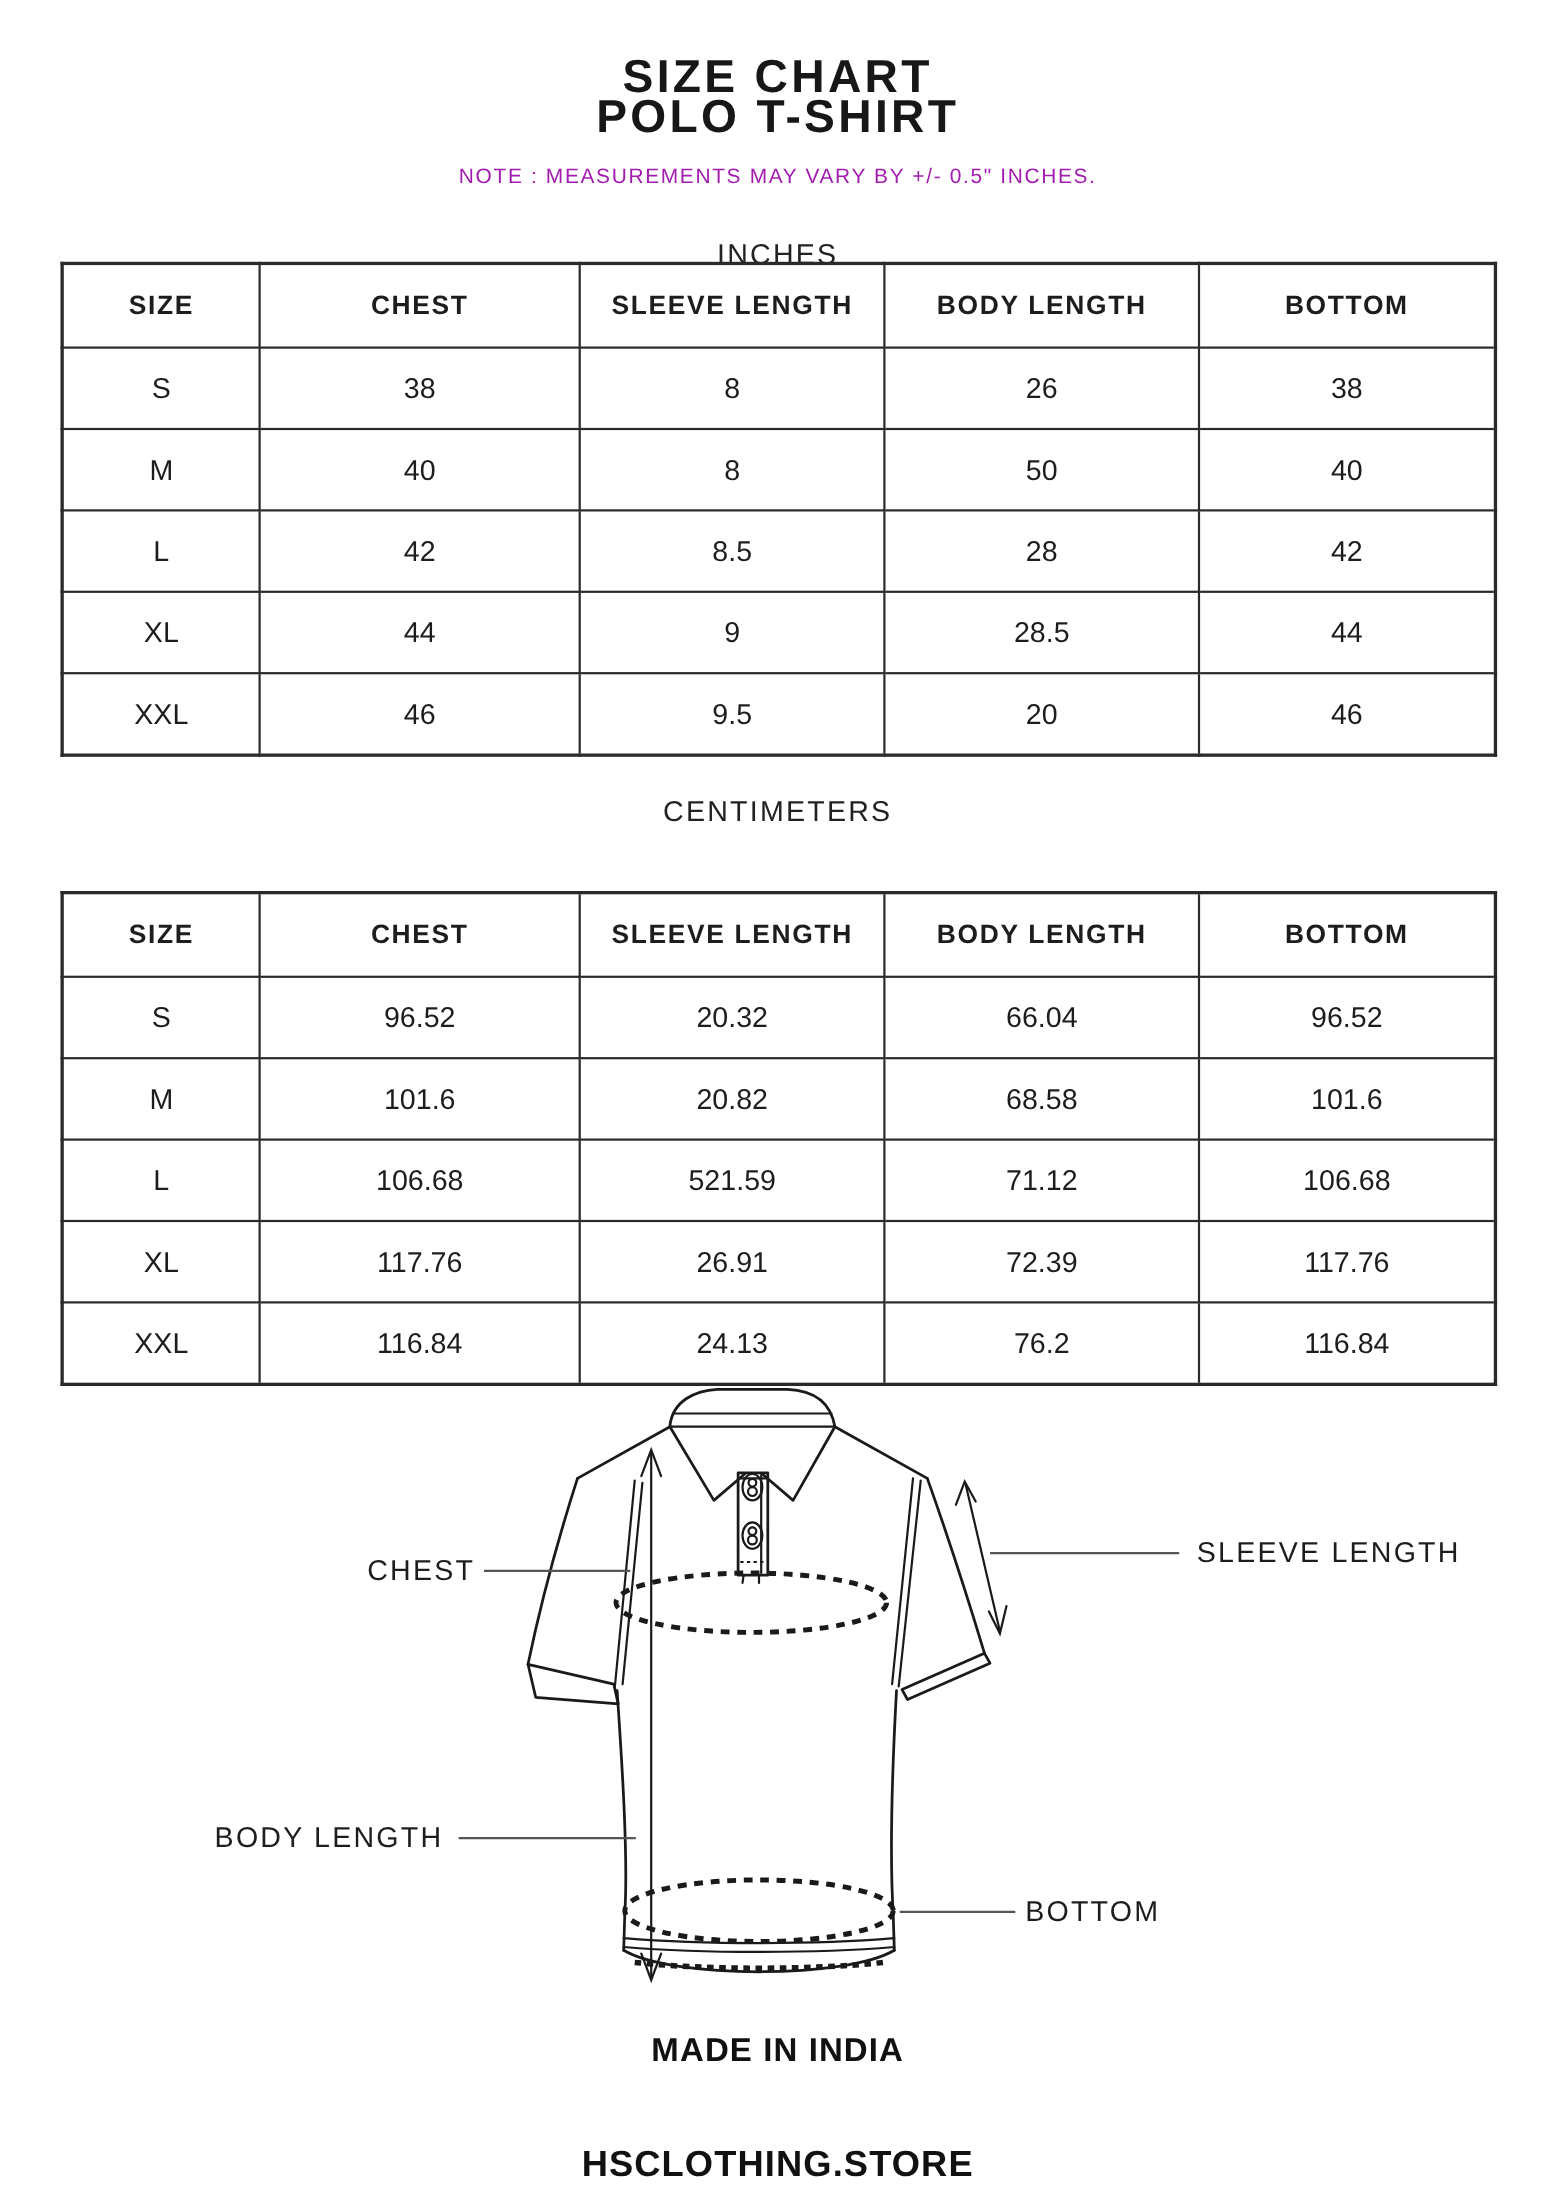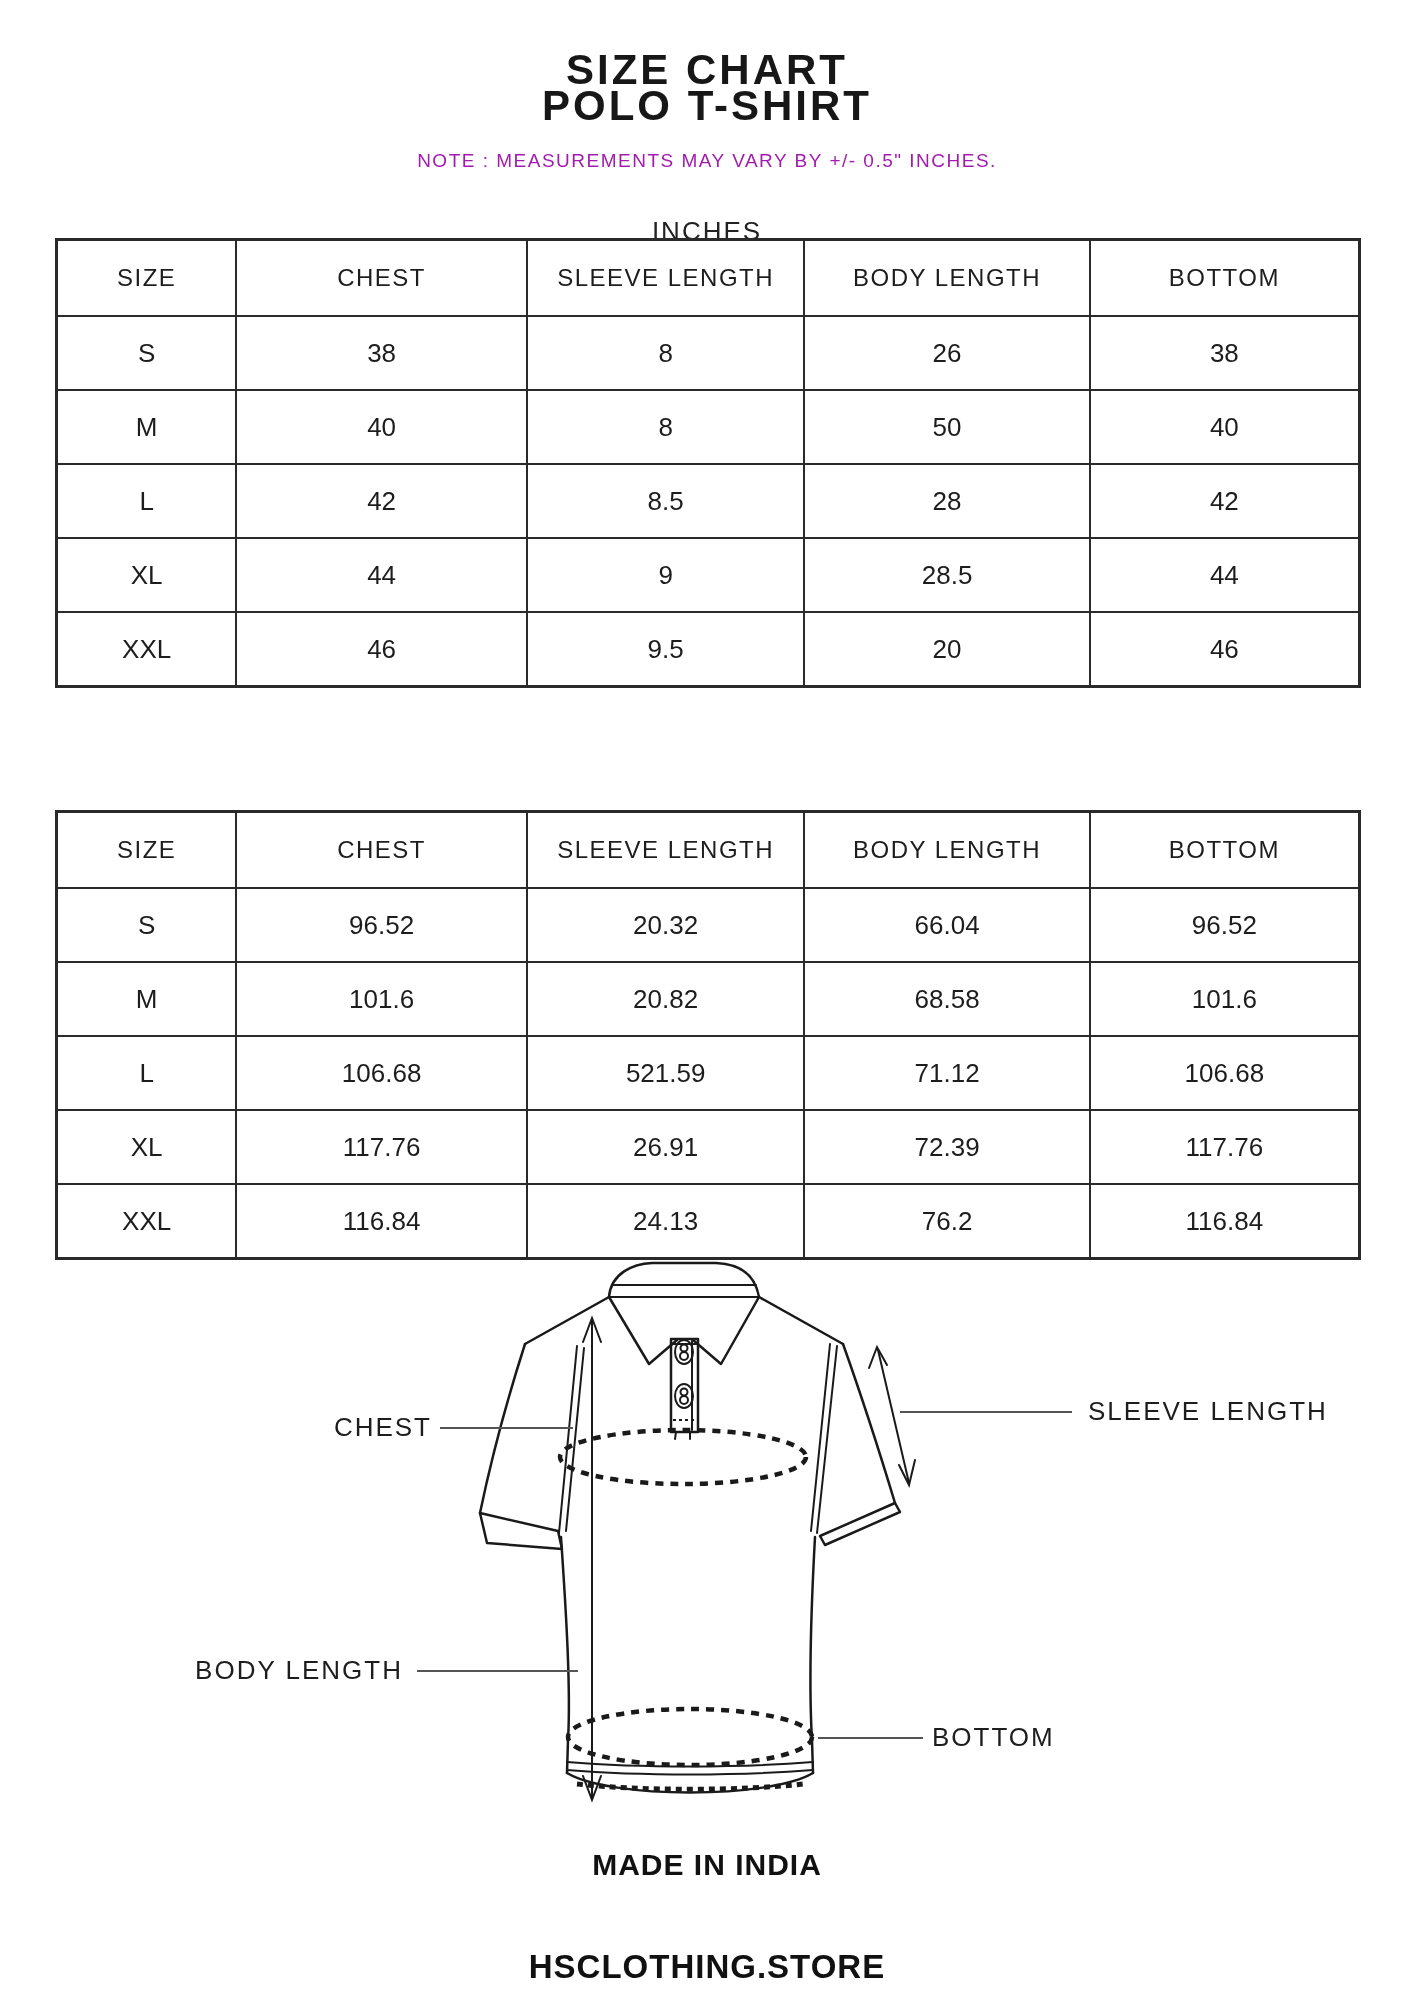--- a/index.html
+++ b/index.html
@@ -26,21 +26,21 @@
     border:3px solid #2a2a2a;
   }
   .table-inches{top:238px;}
   .table-cm{top:810px;}
   .size-table th,.size-table td{
     border:2px solid #2a2a2a;
     text-align:center;vertical-align:middle;
     background:#ffffff;color:#1d1d1d;
     padding:0;
   }
-  .size-table th{height:74px;font-size:24px;font-weight:normal;letter-spacing:1.5px;}
+  .size-table th{height:74px;font-size:24px;font-weight:bold;letter-spacing:1.5px;}
   .size-table td{height:72px;font-size:26px;}
   .col-size{width:13.8%;}
   .col-chest{width:22.3%;}
   .col-sleeve{width:21.3%;}
   .col-body{width:21.9%;}
   .col-bottom{width:20.7%;}
 
   .diagram{position:absolute;left:0;top:1240px;width:1414px;height:620px;}
   .shirt-line{fill:none;stroke:#1a1a1a;stroke-width:2.5;stroke-linecap:round;stroke-linejoin:round;}
   .shirt-thin{fill:none;stroke:#1a1a1a;stroke-width:2;stroke-linecap:round;}
@@ -114,20 +114,21 @@
         <tr>
           <td>XXL</td>
           <td>46</td>
           <td>9.5</td>
           <td>20</td>
           <td>46</td>
         </tr>
       </tbody>
     </table>
 
+  <div class="centered unit-label unit-cm">CENTIMETERS</div>
 
   <table class="size-table table-cm">
     <colgroup>
       <col class="col-size">
         <col class="col-chest">
         <col class="col-sleeve">
         <col class="col-body">
         <col class="col-bottom">
     </colgroup>
   <thead>

